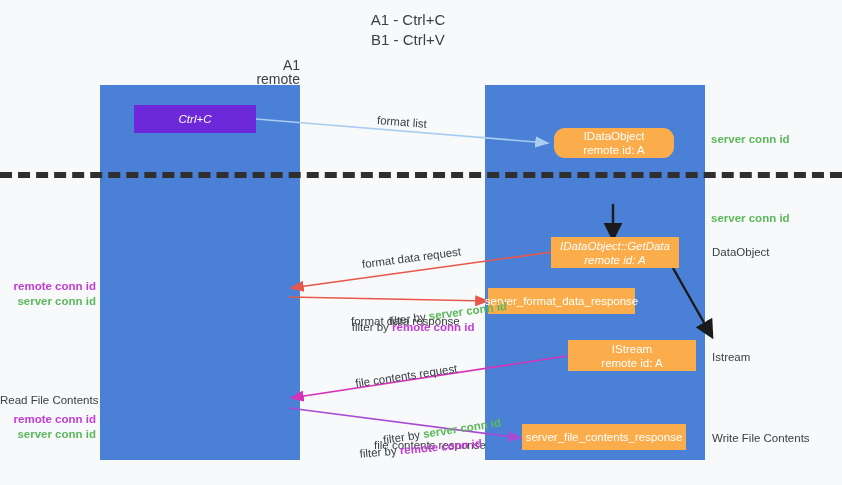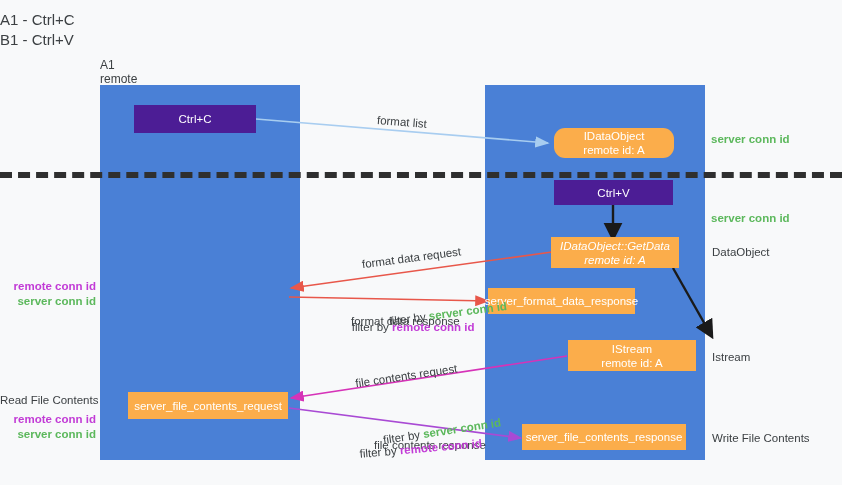--- a/index.html
+++ b/index.html
@@ -15,31 +15,32 @@
     font-family: "Liberation Sans", sans-serif;
     overflow: hidden;
   }
 
   
   #title {
     position: absolute;
     left: 0;
     top: 10px;
     width: 816px;
+    text-align: center;
     font-size: 15px;
     color: #3c4043;
     line-height: 20px;
     white-space: pre-line;
   }
 
   
   .lane-header {
     position: absolute;
-    text-align: left;
-    font-size: 12px;
+    text-align: right;
+    font-size: 14px;
     color: #3c4043;
     line-height: 14px;
     white-space: pre-line;
   }
 
   
   .lane {
     position: absolute;
     background: #4a80d6;
   }
@@ -52,21 +53,21 @@
     justify-content: center;
     text-align: center;
     color: #ffffff;
     font-size: 11.5px;
     line-height: 14px;
     white-space: pre-line;
     box-sizing: border-box;
     padding: 2px 4px;
   }
   .node.orange { background: #fbad4b; }
-  .node.green  { background: #4c1d95; }
+  .node.green  { background: #6d28d9; font-style: italic; }
 
   
   .label {
     position: absolute;
     font-size: 11.5px;
     color: #3c4043;
     line-height: 15px;
     white-space: pre;
   }
   .label.right  { text-align: right; }
@@ -143,26 +144,24 @@
     <line x1="567" y1="356" x2="291" y2="398" stroke="#d633b8" stroke-width="1.6" marker-end="url(#ah-magenta)"></line>
 
     <line x1="289" y1="408" x2="521" y2="438" stroke="#a94ad4" stroke-width="1.6" marker-end="url(#ah-purple)"></line>
   </svg>
 
   <div id="divider"></div>
 
   <div class="node green" style="left:134px; top:105px; width:122px; height:28px;">Ctrl+C</div>
 
 
-  <div class="node orange" style="left:128px; top:392px; width:160px; height:27px;">server_file_contents_request</div>
 
   <div class="node orange" style="left:554px; top:128px; width:120px; height:30px;border-radius:11px;">IDataObject
 remote id: A</div>
 
-  <div class="node green" style="left:554px; top:180px; width:119px; height:25px;">Ctrl+V</div>
 
   <div class="node orange" style="left:551px; top:237px; width:128px; height:31px;font-style:italic;">IDataObject::GetData
 remote id: A</div>
 
   <div class="node orange" style="left:488px; top:288px; width:147px; height:26px;">server_format_data_response</div>
 
   <div class="node orange" style="left:568px; top:340px; width:128px; height:31px;">IStream
 remote id: A</div>
 
   <div class="node orange" style="left:522px; top:424px; width:164px; height:26px;">server_file_contents_response</div>

